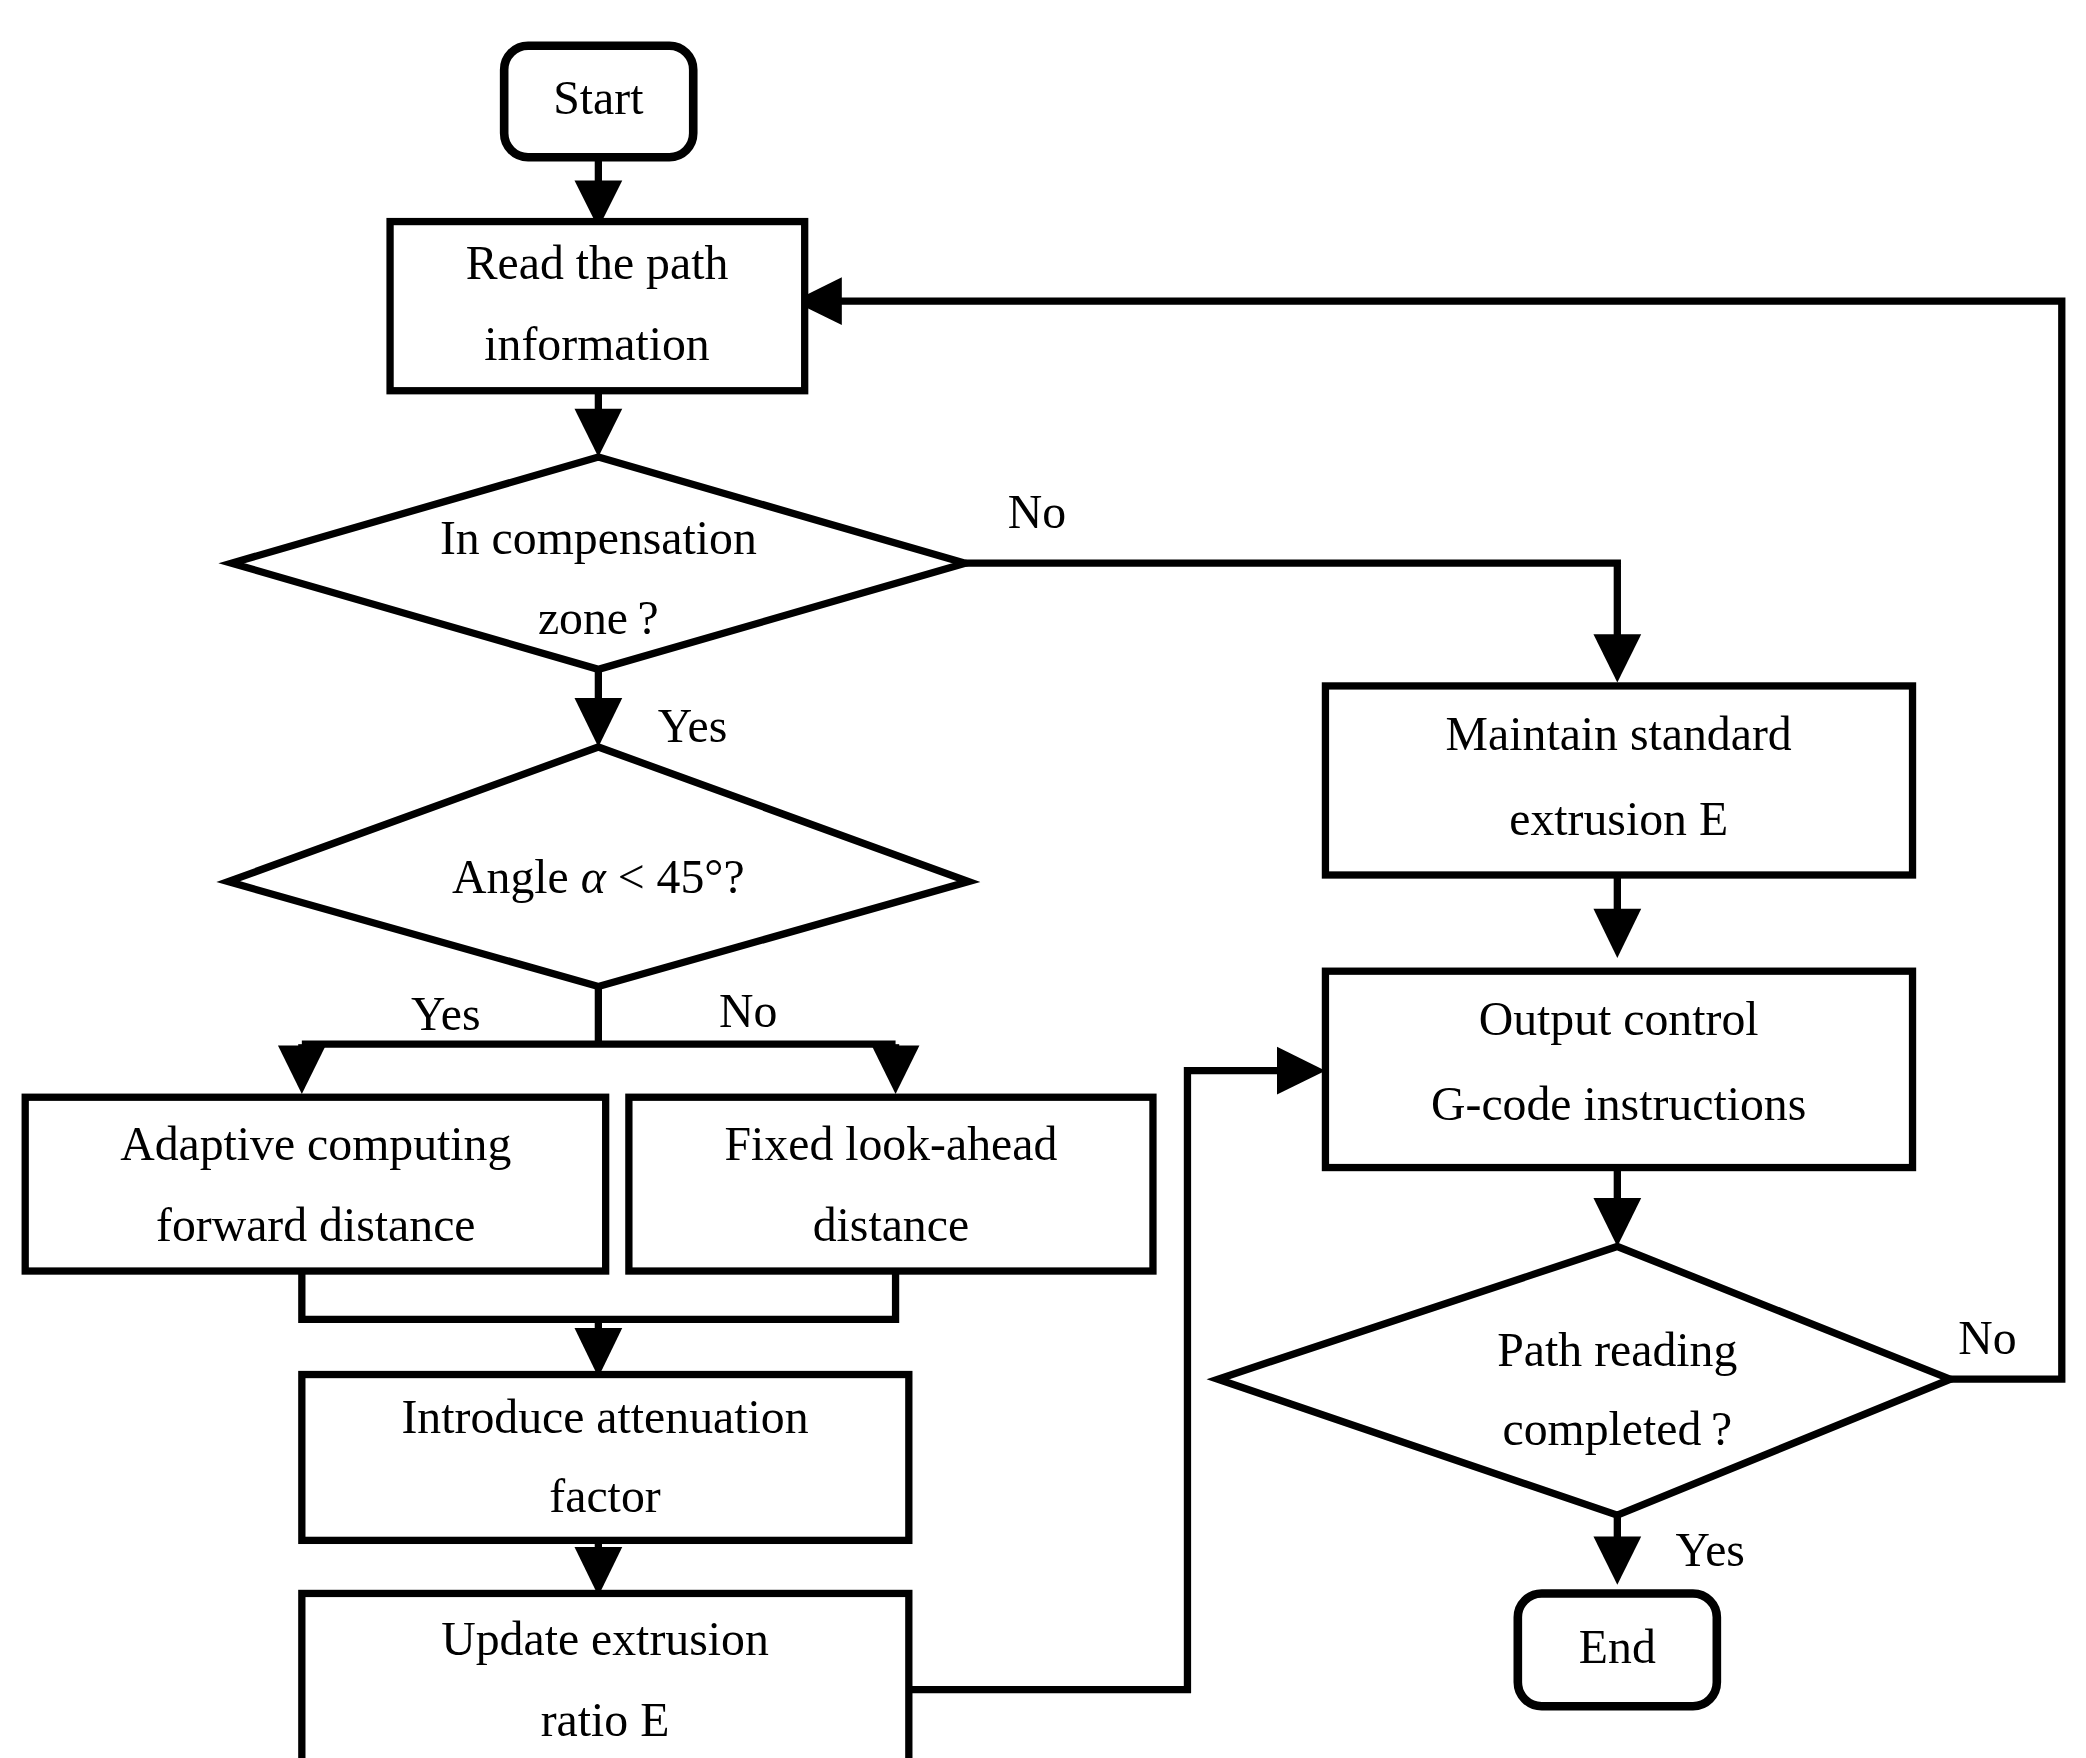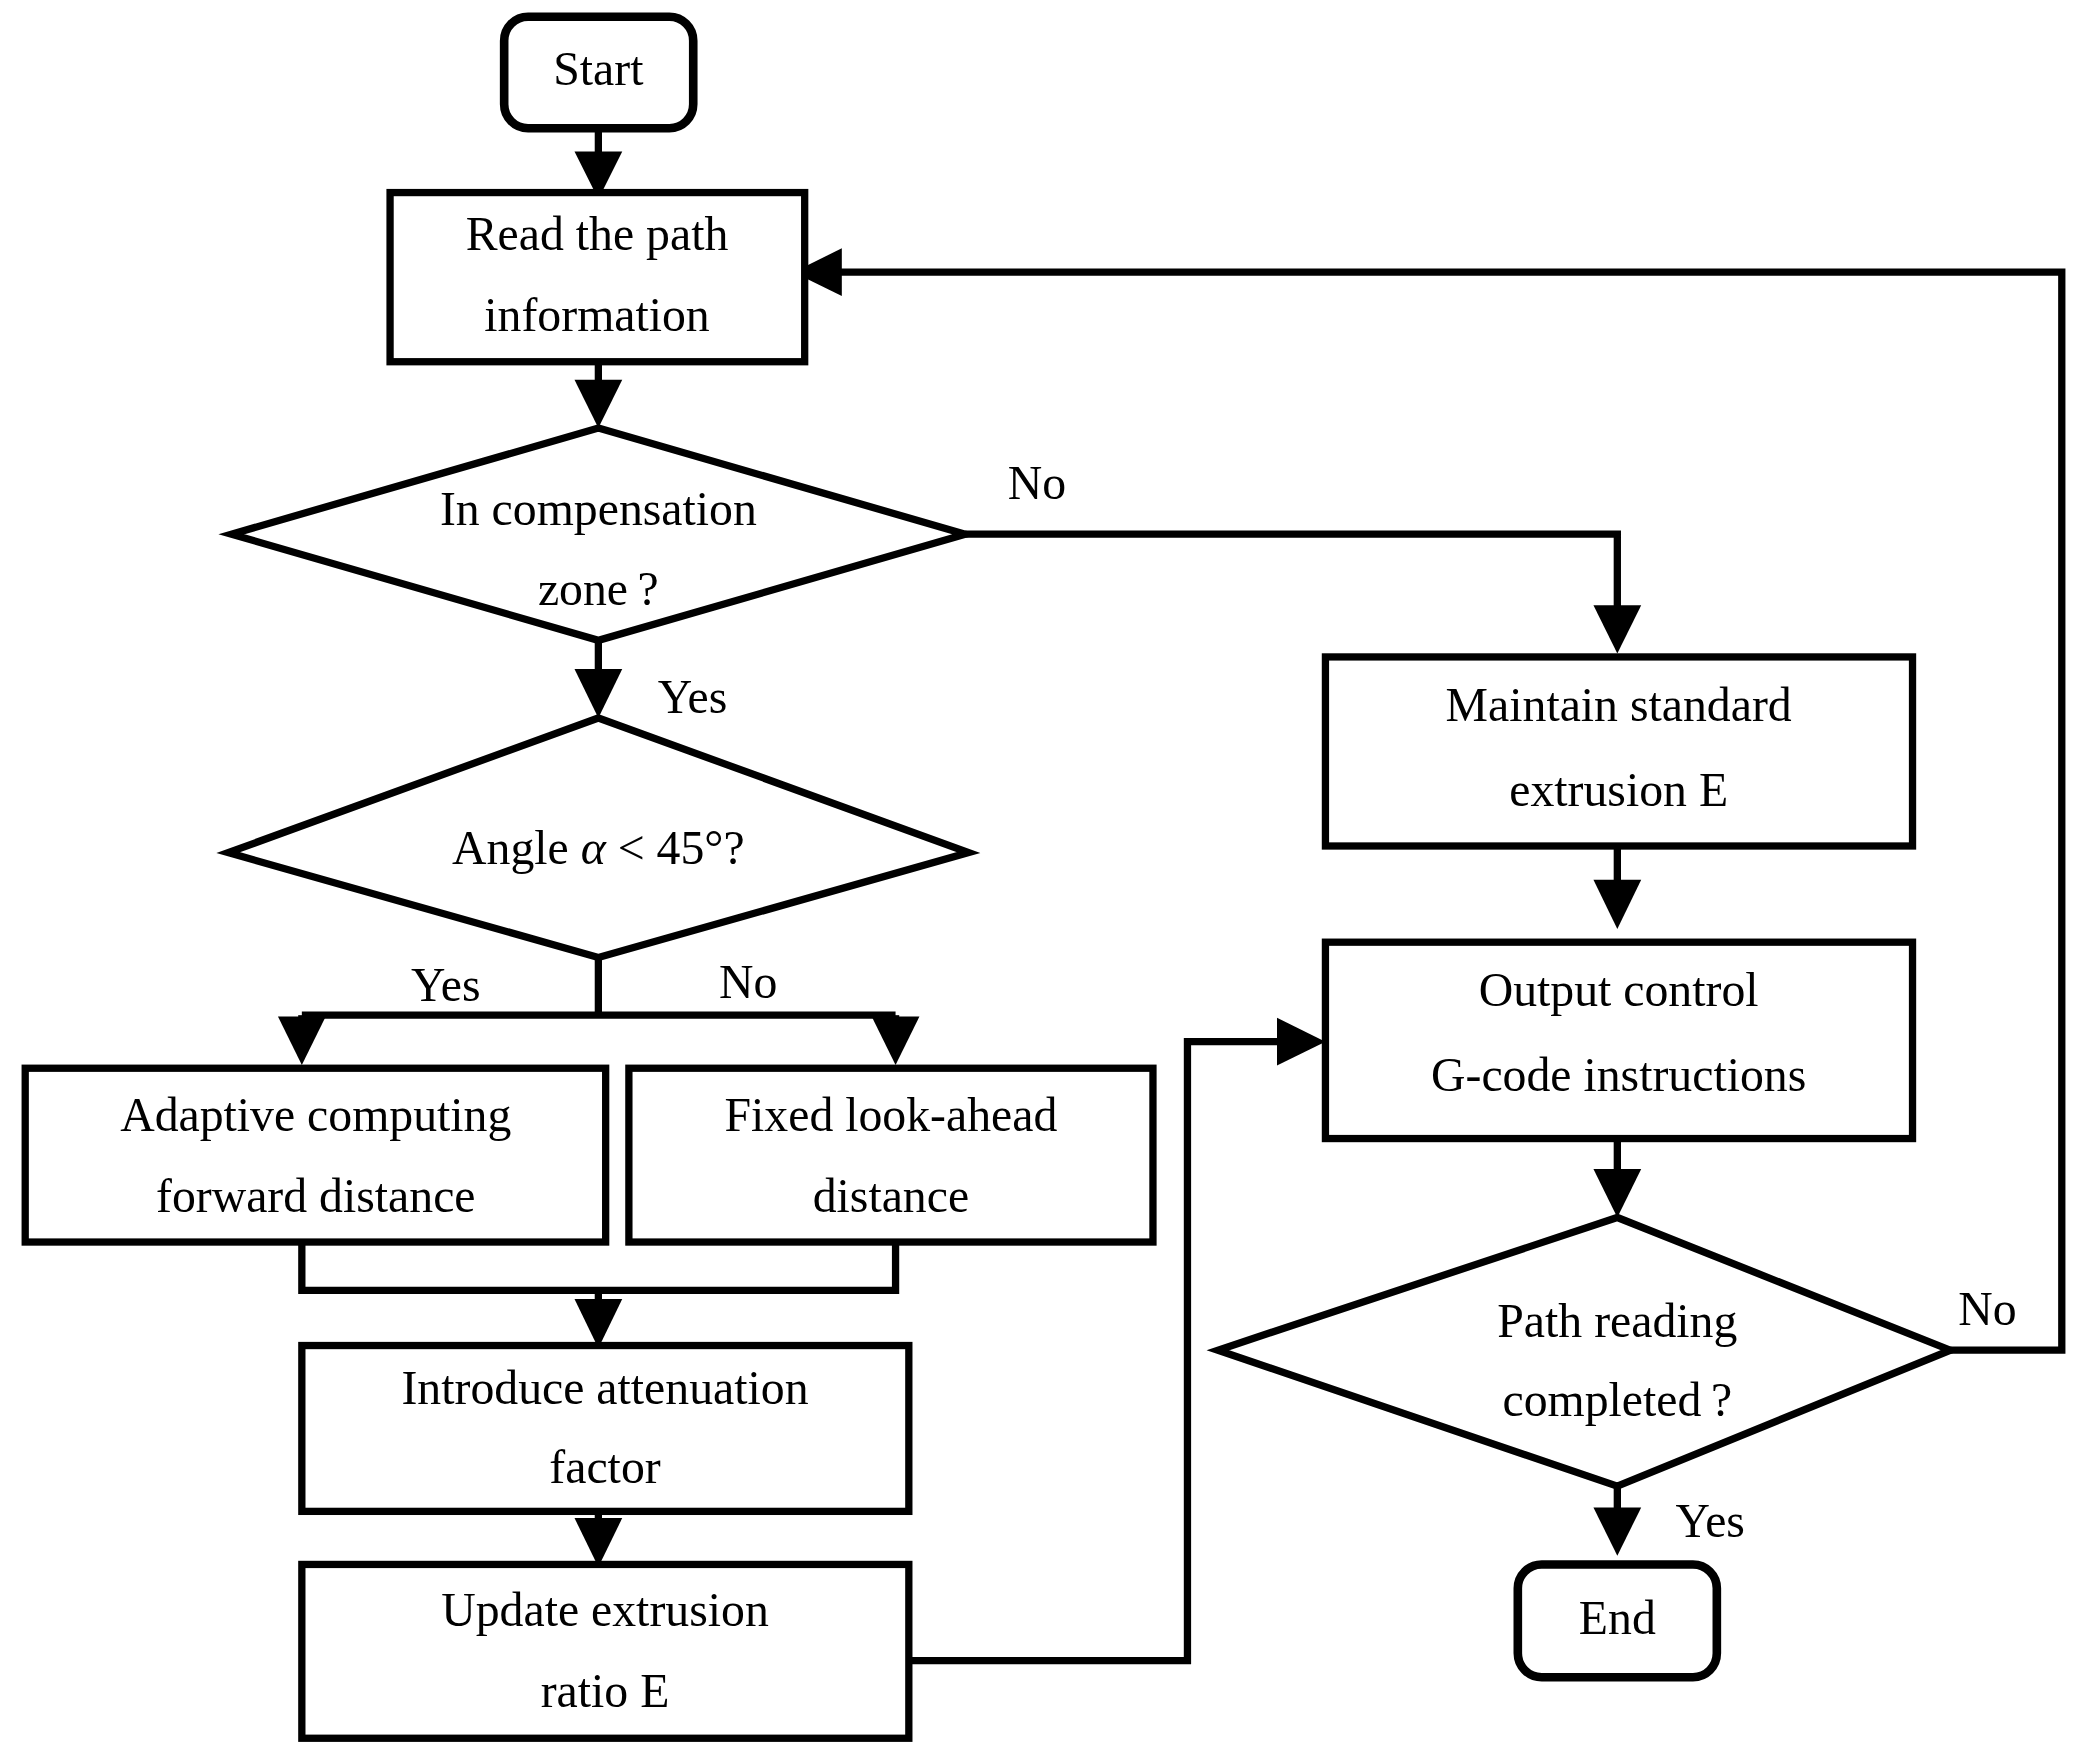--- a/index.html
+++ b/index.html
@@ -10,20 +10,21 @@
   body {
     width: 2087px;
     height: 1759px;
     font-family: "Liberation Serif", "DejaVu Serif", serif;
   }
   #flowchart-root {
     position: relative;
     width: 2087px;
     height: 1430px;
     background: #ffffff;
+    margin-top: 29px;
   }
   svg.diagram {
     display: block;
     width: 2087px;
     height: 1759px;
   }
   .node-text {
     font-family: "Liberation Serif", "DejaVu Serif", serif;
     font-size: 72px;
     fill: #000000;

